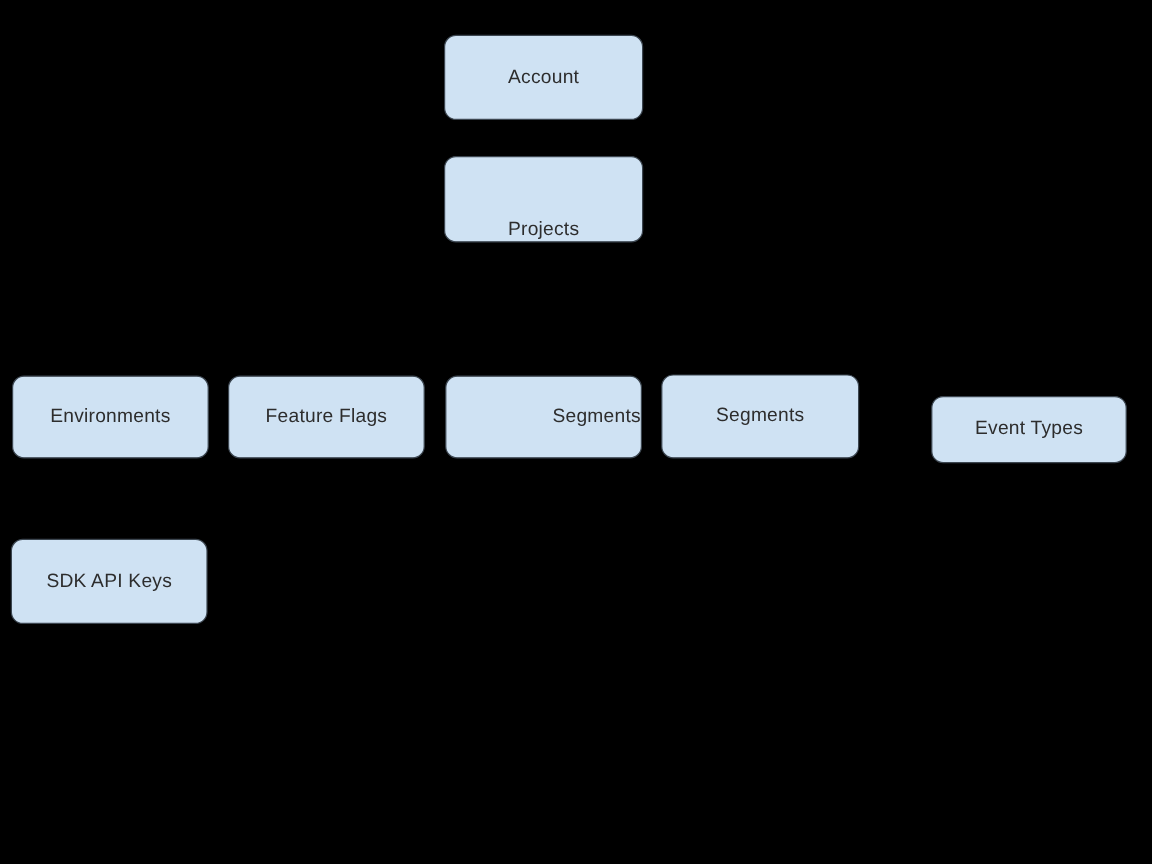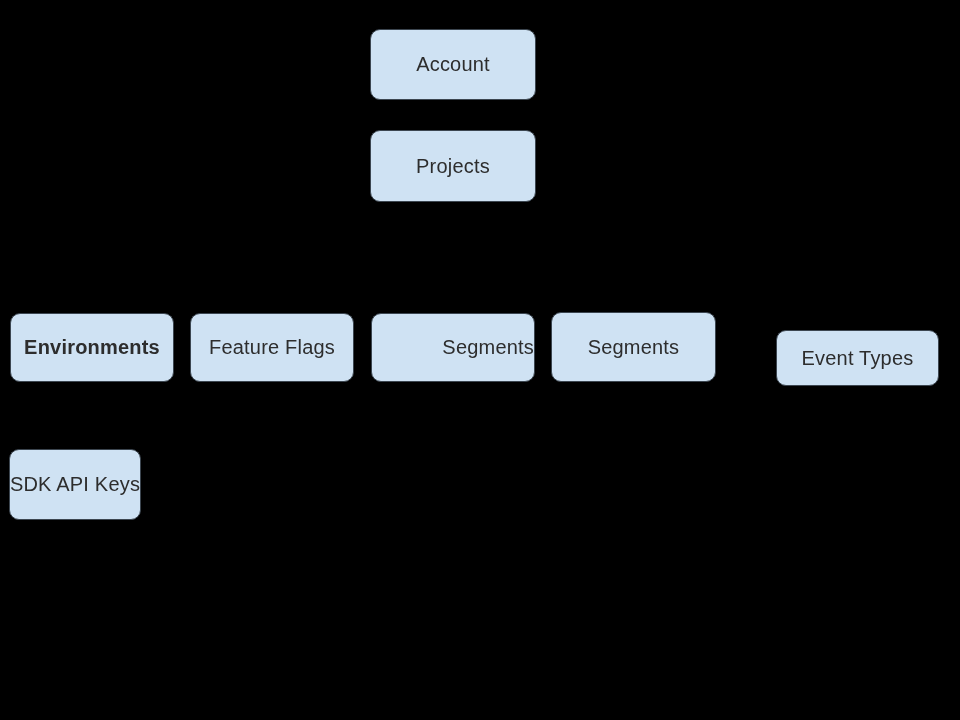--- a/index.html
+++ b/index.html
@@ -20,33 +20,33 @@
     display: flex;
     align-items: center;
     justify-content: center;
     background: var(--node-fill, #cfe2f3);
     border: 1px solid var(--node-border, #3c4650);
     border-radius: 10px;
     box-sizing: border-box;
   }
   .node span {
     color: var(--node-text, #2d2d2d);
-    font-size: 20px;
+    font-size: 16px;
     letter-spacing: 0.2px;
     white-space: nowrap;
   }
   
   .node-account      { left: 370px; top: 29px;  width: 166px; height: 71px; }
-  .node-projects     { left: 370px; top: 130px; width: 166px; height: 72px; }
-  .node-environments { left: 10px;  top: 313px; width: 164px; height: 69px; font-weight: bold; }
+  .node-projects     { left: 370px; top: 130px; width: 166px; height: 72px; align-items: flex-end; }
+  .node-environments { left: 10px;  top: 313px; width: 164px; height: 69px; }
   .node-feature-flags{ left: 190px; top: 313px; width: 164px; height: 69px; align-items: center; }
   .node-segments     { left: 371px; top: 313px; width: 164px; height: 69px; justify-content: flex-end; }
   .node-metrics      { left: 551px; top: 312px; width: 165px; height: 70px; }
   .node-event-types  { left: 776px; top: 312px; width: 163px; height: 56px; margin-top: 18px; }
-  .node-sdk-api-keys { left: 9px;   top: 449px; width: 132px; height: 71px; }
+  .node-sdk-api-keys { left: 9px;   top: 449px; width: 164px; height: 71px; }
 </style>
 </head>
 <body>
 
 <div class="canvas">
 
   <div class="node node-account">
     <span>Account</span>
   </div>
 

